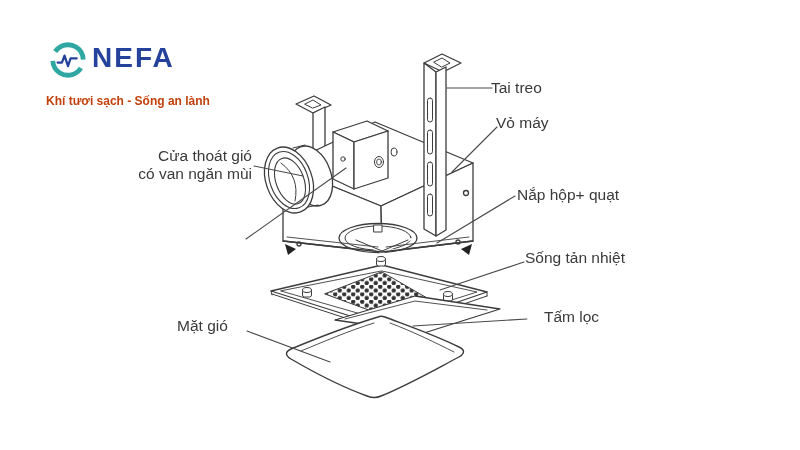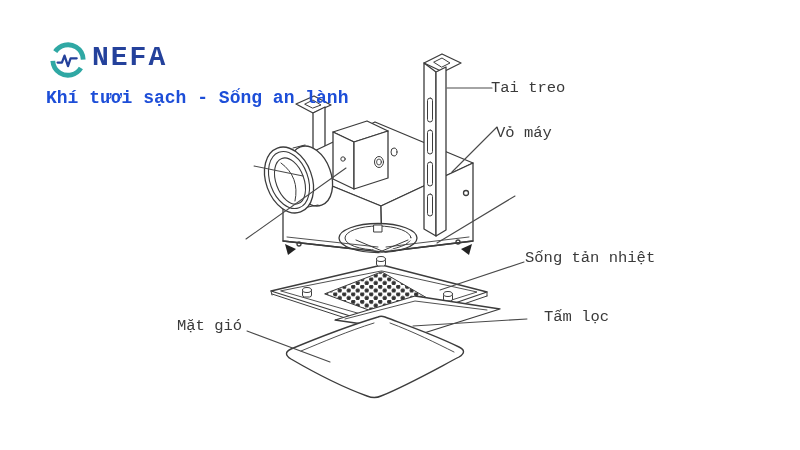--- a/index.html
+++ b/index.html
@@ -1,38 +1,38 @@
 <!DOCTYPE html>
 <html><head>
 <meta charset="utf-8">
 <style>
   html,body{margin:0;padding:0;background:#ffffff;}
   .stage{
     position:relative;width:800px;height:450px;background:#ffffff;overflow:hidden;
-    font-family:Liberation Mono, monospace;
+    font-family:Liberation Sans, sans-serif;
   }
   .stage svg.diagram{position:absolute;left:0;top:0;}
   
   .logo{position:absolute;left:46px;top:38px;width:220px;height:62px;}
   .logo .icon{position:absolute;left:2px;top:2px;}
   .logo .brand{
     position:absolute;left:46px;top:4px;
     font-size:28px;font-weight:bold;letter-spacing:2px;color:#24419B;
   }
   .logo .tagline{
-    position:absolute;left:0px;top:50px;white-space:nowrap;
-    font-size:18px;font-weight:bold;color:#1d4ed8;
+    position:absolute;left:0px;top:56px;white-space:nowrap;
+    font-size:12px;font-weight:bold;color:#c2410c;
   }
   
   .lbl{
     position:absolute;font-size:15.5px;color:#3a3a3a;white-space:nowrap;line-height:18px;
   }
   .lbl.right-align{text-align:right;}
   #lbl-tai-treo{left:491px;top:79px;text-align:center;}
-  #lbl-vo-may{left:496px;top:124px;}
+  #lbl-vo-may{left:496px;top:114px;}
   #lbl-nap-hop{left:517px;top:186px;}
   #lbl-luoi{left:525px;top:249px;}
   #lbl-tam-loc{left:544px;top:308px;}
   #lbl-cua{right:548px;top:147px;}
   #lbl-hop{right:560px;top:218px;}
   #lbl-mat-gio{left:177px;top:317px;}
 </style>
 </head>
 <body>
 
@@ -157,22 +157,27 @@
       <path d="M11,26 L16,26 L19,18 L23,30 L26,21 L33,21" stroke="#24419B" stroke-width="2.6" stroke-linecap="round" stroke-linejoin="round"></path>
     </svg>
     <div class="brand">NEFA</div>
     <div class="tagline">Khí tươi sạch - Sống an lành</div>
   </div>
 
   <div class="lbl" id="lbl-tai-treo">Tai treo</div>
 
   <div class="lbl" id="lbl-vo-may">Vỏ máy</div>
 
+  <div class="lbl" id="lbl-nap-hop">Nắp hộp+ quạt</div>
 
   <div class="lbl" id="lbl-luoi">Sống tản nhiệt</div>
 
   <div class="lbl" id="lbl-tam-loc">Tấm lọc</div>
 
+  <div class="lbl right-align" id="lbl-cua">
+    <div>Cửa thoát gió</div>
+    <div>có van ngăn mùi</div>
+  </div>
 
 
   <div class="lbl" id="lbl-mat-gio">Mặt gió</div>
 
 </div>
 
 </body></html>

